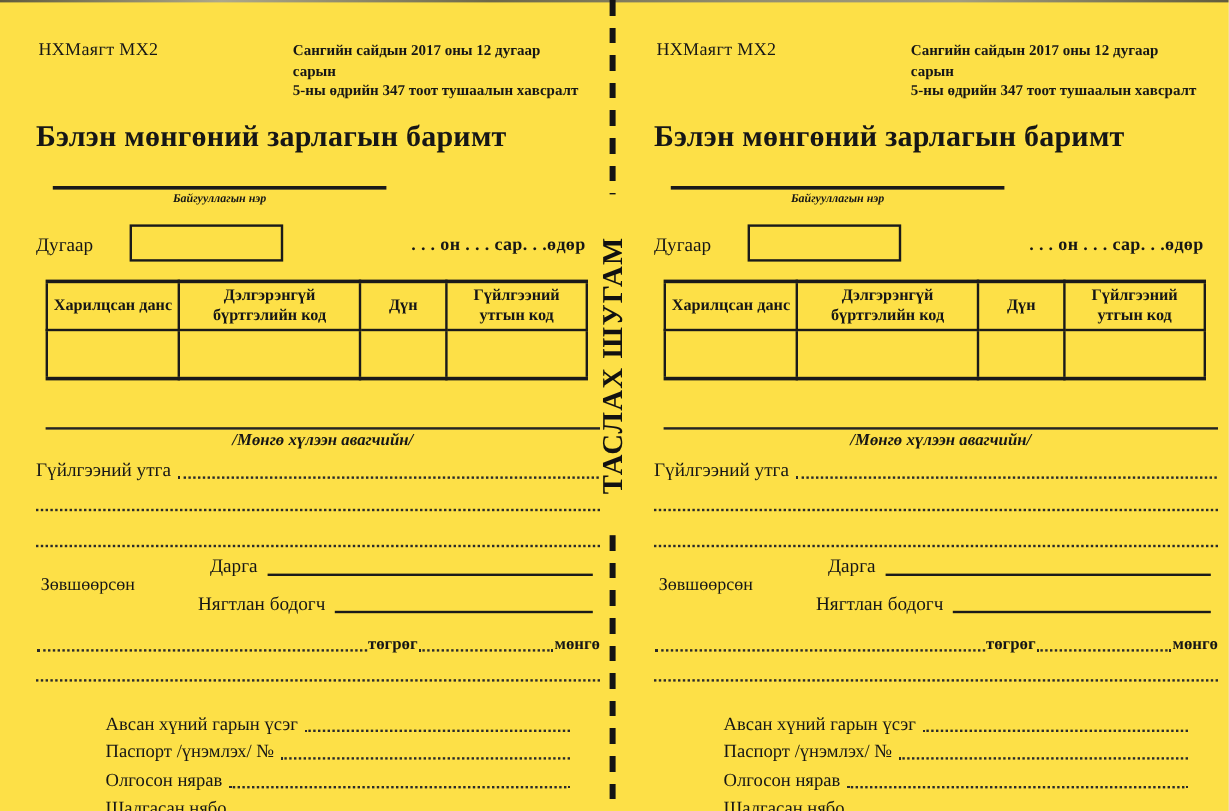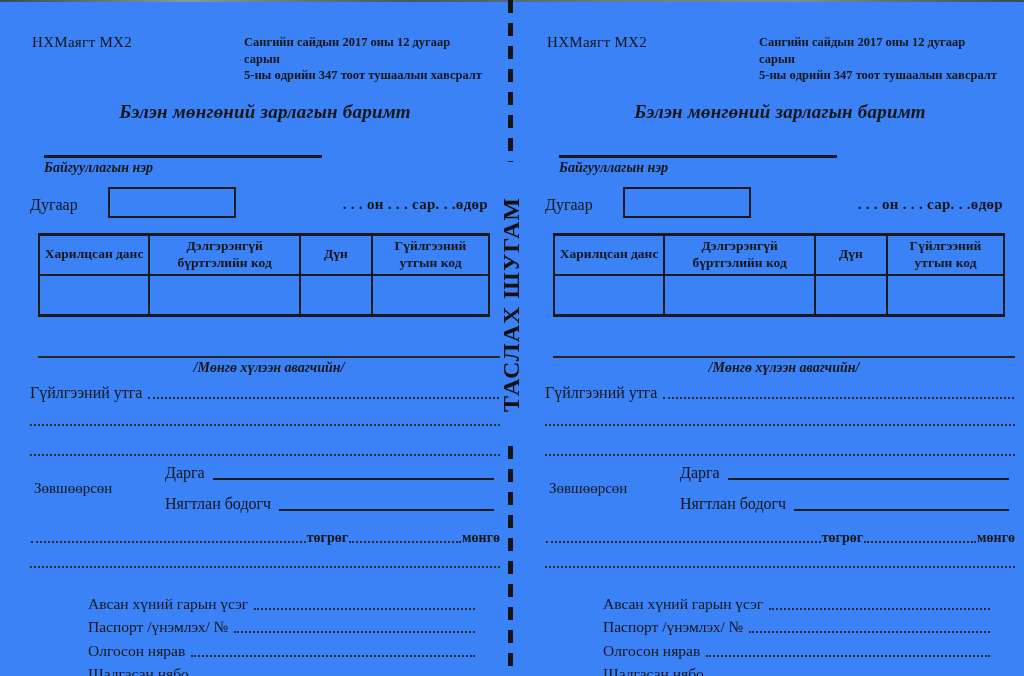--- a/index.html
+++ b/index.html
@@ -1,40 +1,40 @@
 <!DOCTYPE html>
 <html><head>
 <meta charset="utf-8">
 <style>
   html,body{margin:0;padding:0;background:#e8e8e8;}
   .sheet{
     position:relative;width:1024px;height:676px;margin:0 auto;
-    background:#3b82f6;overflow:hidden;color:#161616;
+    background:#fde047;overflow:hidden;color:#161616;
     font-family:"Liberation Serif","DejaVu Serif",serif;
   }
   .scan-edge-top{
     position:absolute;top:0;left:0;right:0;height:2px;
     background:linear-gradient(90deg,#3a3a3a 0%,#9a9a9a 18%,#4a4a4a 40%,#777 60%,#8d8d8d 78%,#3a3a3a 100%);
     opacity:.8;
   }
   .panel{position:absolute;top:0;width:470px;height:676px;}
   .panel-left{left:30px;}
   .panel-right{left:545px;}
   .panel *{box-sizing:border-box;}
   .abs{position:absolute;}
 
   .form-code{left:2px;top:34px;font-size:15px;letter-spacing:.3px;}
   .approval-note{top:34px;right:14px;width:242px;text-align:left;
     font-weight:bold;font-size:12.5px;line-height:1.32;}
-  .form-title{top:101px;left:0;right:0;text-align:center;
-    font-weight:bold;font-size:19px;letter-spacing:.2px;font-style:italic;}
+  .form-title{top:101px;left:0;right:0;
+    font-weight:bold;font-size:25px;letter-spacing:.2px;}
 
   .org-line{top:155px;left:14px;width:278px;border-top:3px solid #1a1a1a;}
-  .org-caption{top:160px;left:14px;width:278px;
-    font-style:italic;font-weight:600;font-size:14px;}
+  .org-caption{top:160px;left:14px;width:278px;text-align:center;
+    font-style:italic;font-weight:600;font-size:10px;}
 
   .number-label{left:0;top:196px;font-size:16px;}
   .number-box{left:78px;top:187px;width:128px;height:31px;border:2.5px solid #1a1a1a;}
   .date-text{top:196px;right:12px;font-weight:bold;font-size:15px;letter-spacing:.3px;}
 
   .grid-table{top:233px;left:8px;width:452px;border-collapse:collapse;table-layout:fixed;
     border-top:3px solid #1a1a1a;border-bottom:3px solid #1a1a1a;padding-left:18px;}
   .grid-table th,.grid-table td{border:2px solid #1a1a1a;padding:2px 3px;}
   .grid-table th{font-weight:bold;font-size:13.5px;line-height:1.25;
     text-align:center;vertical-align:middle;height:36px;}
@@ -48,21 +48,21 @@
   .leader-row{display:flex;align-items:flex-end;}
   .dotfill{flex:1 1 auto;border-bottom:2px dotted #2a2a2a;margin:0 1px 3px 6px;}
   .solidfill{flex:1 1 auto;border-bottom:2px solid #1a1a1a;margin:0 0 2px 8px;}
   .dotline{border-bottom:2px dotted #2a2a2a;height:0;}
 
   .transaction-row{top:384px;left:0;right:0;font-size:16px;}
   .dotline-a{top:424px;left:0;right:0;}
   .dotline-b{top:454px;left:0;right:0;}
 
   .approved-label{left:4px;top:480px;font-size:15px;}
-  .director-row{left:135px;right:6px;top:464px;font-size:16px;}
+  .director-row{left:145px;right:6px;top:464px;font-size:16px;}
   .accountant-row{left:135px;right:6px;top:495px;font-size:16px;}
 
   .amount-row{top:530px;left:0;right:0;font-weight:bold;font-size:14px;}
   .amount-row .dotfill{margin-left:1px;}
   .dotfill-mid{flex:0 0 112px;}
   .dotline-c{top:566px;left:0;right:0;}
 
   .footer-list{top:589px;left:58px;right:24px;}
   .footer-list .leader-row{font-size:15.5px;height:23.5px;}
 

